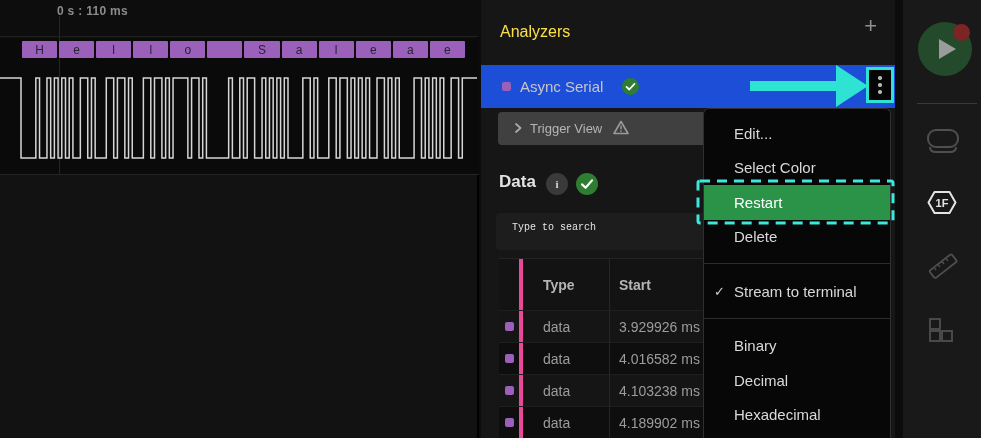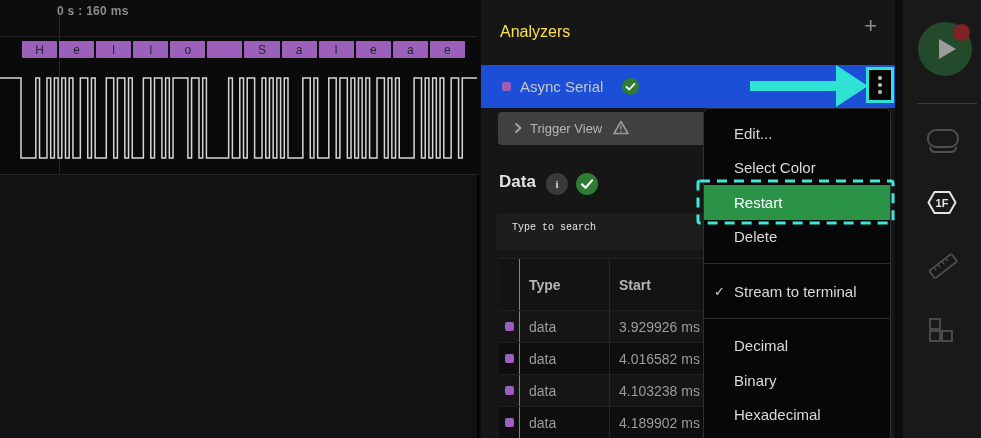--- a/index.html
+++ b/index.html
@@ -37,21 +37,21 @@
   .search-ph { position:absolute; left:16px; top:9px; font-size:10px; color:#e5e5e5;font-family:Liberation Mono, monospace; }
 
   
   .data-table { position:absolute; left:18px; top:258px; width:389px; height:181px; border-top:1px solid #242424; font-size:14px; }
   .t-row { display:flex; border-bottom:1px solid #1f1f1f; }
   .t-head { height:52px; background:#131313; color:#b5b5b5; font-weight:700; }
   .t-body-row { height:32px; color:#9c9c9c; }
   .t-body-row:nth-child(odd) { background:#151515; }
   .t-body-row:nth-child(even) { background:#0e0e0e; }
   .c-swatch { width:20px; display:flex; align-items:center; justify-content:center; }
-  .c-type { width:90px; display:flex; align-items:center; padding-left:9px; border-left:1px solid #ec4899; }
+  .c-type { width:90px; display:flex; align-items:center; padding-left:20px; border-left:4px solid #ec4899; }
   .c-start { flex:1; display:flex; align-items:center; padding-left:9px; border-left:1px solid #262626; }
 
   
   #context-menu { position:absolute; left:703px; top:108px; width:188px; height:334px; background:#070707;
     border:1px solid #2f2f2f; border-bottom:none; border-radius:6px 6px 0 0; padding-top:7px; z-index:10; }
   .menu-item { position:relative; height:34.5px; display:flex; align-items:center; padding-left:30px;
     font-size:15px; color:#d9d9d9; cursor:default; }
   .menu-item.green { background:#2b9348; color:#fff; }
   .menu-check { position:absolute; left:10px; top:50%; transform:translateY(-50%); font-size:13px; color:#cfcfcf; }
   .menu-divider { border-top:1px solid #2c2c2c; margin:9px 0 10px 0; }
@@ -72,21 +72,21 @@
   .sidebar-divider { position:absolute; left:14px; top:103px; width:60px; height:1px; background:#3a3a3a; }
   .sb-icon { position:absolute; left:23px; }
 </style>
 </head>
 <body>
 
 <div id="stage">
 
   <div id="wave-panel">
     <div class="timeline">
-      <span class="timeline-label">0 s : 160 ms</span>
+      <span class="timeline-label">0 s : 110 ms</span>
     </div>
     <div class="wave-area"></div>
     <svg id="wave-svg">
         <line x1="59.5" x2="59.5" y1="16" y2="175" stroke="#262626"></line>
         <polyline points="0,78 21,78 21,158 35.8332,158 35.8332,78 39.5415,78 39.5415,158 46.9581,158 46.9581,78 50.666399999999996,78 50.666399999999996,158 54.3747,158 54.3747,78 58.083,78 58.083,158 61.7913,158 61.7913,78 65.4996,78 65.4996,158 69.2079,158 69.2079,78 72.9162,78 72.9162,158 80.33279999999999,158 80.33279999999999,78 87.7494,78 87.7494,158 91.45769999999999,158 91.45769999999999,78 95.166,78 95.166,158 106.2909,158 106.2909,78 113.7075,78 113.7075,158 117.41579999999999,158 117.41579999999999,78 124.83239999999999,78 124.83239999999999,158 128.5407,158 128.5407,78 132.249,78 132.249,158 143.3739,158 143.3739,78 150.7905,78 150.7905,158 154.4988,158 154.4988,78 161.9154,78 161.9154,158 165.62369999999999,158 165.62369999999999,78 169.332,78 169.332,158 173.0403,158 173.0403,78 187.87349999999998,78 187.87349999999998,158 191.5818,158 191.5818,78 198.9984,78 198.9984,158 202.70669999999998,158 202.70669999999998,78 206.415,78 206.415,158 228.66479999999999,158 228.66479999999999,78 232.3731,78 232.3731,158 239.78969999999998,158 239.78969999999998,78 243.498,78 243.498,158 247.2063,158 247.2063,78 254.6229,78 254.6229,158 262.0395,158 262.0395,78 265.7478,78 265.7478,158 269.4561,158 269.4561,78 273.1644,78 273.1644,158 276.8727,158 276.8727,78 280.581,78 280.581,158 284.2893,158 284.2893,78 287.99760000000003,78 287.99760000000003,158 302.8308,158 302.8308,78 310.2474,78 310.2474,158 313.95570000000004,158 313.95570000000004,78 317.664,78 317.664,158 328.7889,158 328.7889,78 336.2055,78 336.2055,158 339.9138,158 339.9138,78 347.3304,78 347.3304,158 351.0387,158 351.0387,78 354.74699999999996,78 354.74699999999996,158 358.45529999999997,158 358.45529999999997,78 362.1636,78 362.1636,158 365.8719,158 365.8719,78 369.58019999999993,78 369.58019999999993,158 376.99679999999995,158 376.99679999999995,78 384.41339999999997,78 384.41339999999997,158 388.1217,158 388.1217,78 391.83,78 391.83,158 395.5383,158 395.5383,78 399.2466,78 399.2466,158 414.0798,158 414.0798,78 421.4964,78 421.4964,158 425.2047,158 425.2047,78 428.913,78 428.913,158 432.6213,158 432.6213,78 436.3296,78 436.3296,158 440.03790000000004,158 440.03790000000004,78 443.7462,78 443.7462,158 451.1628,158 451.1628,78 458.5794,78 458.5794,158 462.28770000000003,158 462.28770000000003,78 477,78" fill="none" stroke="#d6d6d6" stroke-width="1.5"></polyline>
       </svg>
     <div id="decode-boxes">
         <div class="decode-box" style="left: 22px; width: 35.083px; background: rgb(154, 96, 186);">H</div>
         <div class="decode-box" style="left: 59.083px; width: 35.083px; background: rgb(154, 96, 186);">e</div>
         <div class="decode-box" style="left: 96.166px; width: 35.083px; background: rgb(154, 96, 186);">l</div>
@@ -190,24 +190,24 @@
       <div class="menu-item">
         <span>Delete</span>
       </div>
       <div class="menu-divider"></div>
       <div class="menu-item">
         <span class="menu-check">✓</span>
         <span>Stream to terminal</span>
       </div>
       <div class="menu-divider"></div>
       <div class="menu-item">
+        <span>Binary</span>
+      </div>
+      <div class="menu-item">
         <span>Decimal</span>
-      </div>
-      <div class="menu-item">
-        <span>Binary</span>
       </div>
       <div class="menu-item">
         <span>Hexadecimal</span>
       </div>
     </div>
 
   <svg id="dashed-outline">
     <rect x="4" y="5" width="195" height="42" rx="2" fill="none" stroke="#3ce8da" stroke-width="3" stroke-dasharray="10 7"></rect>
   </svg>
 

